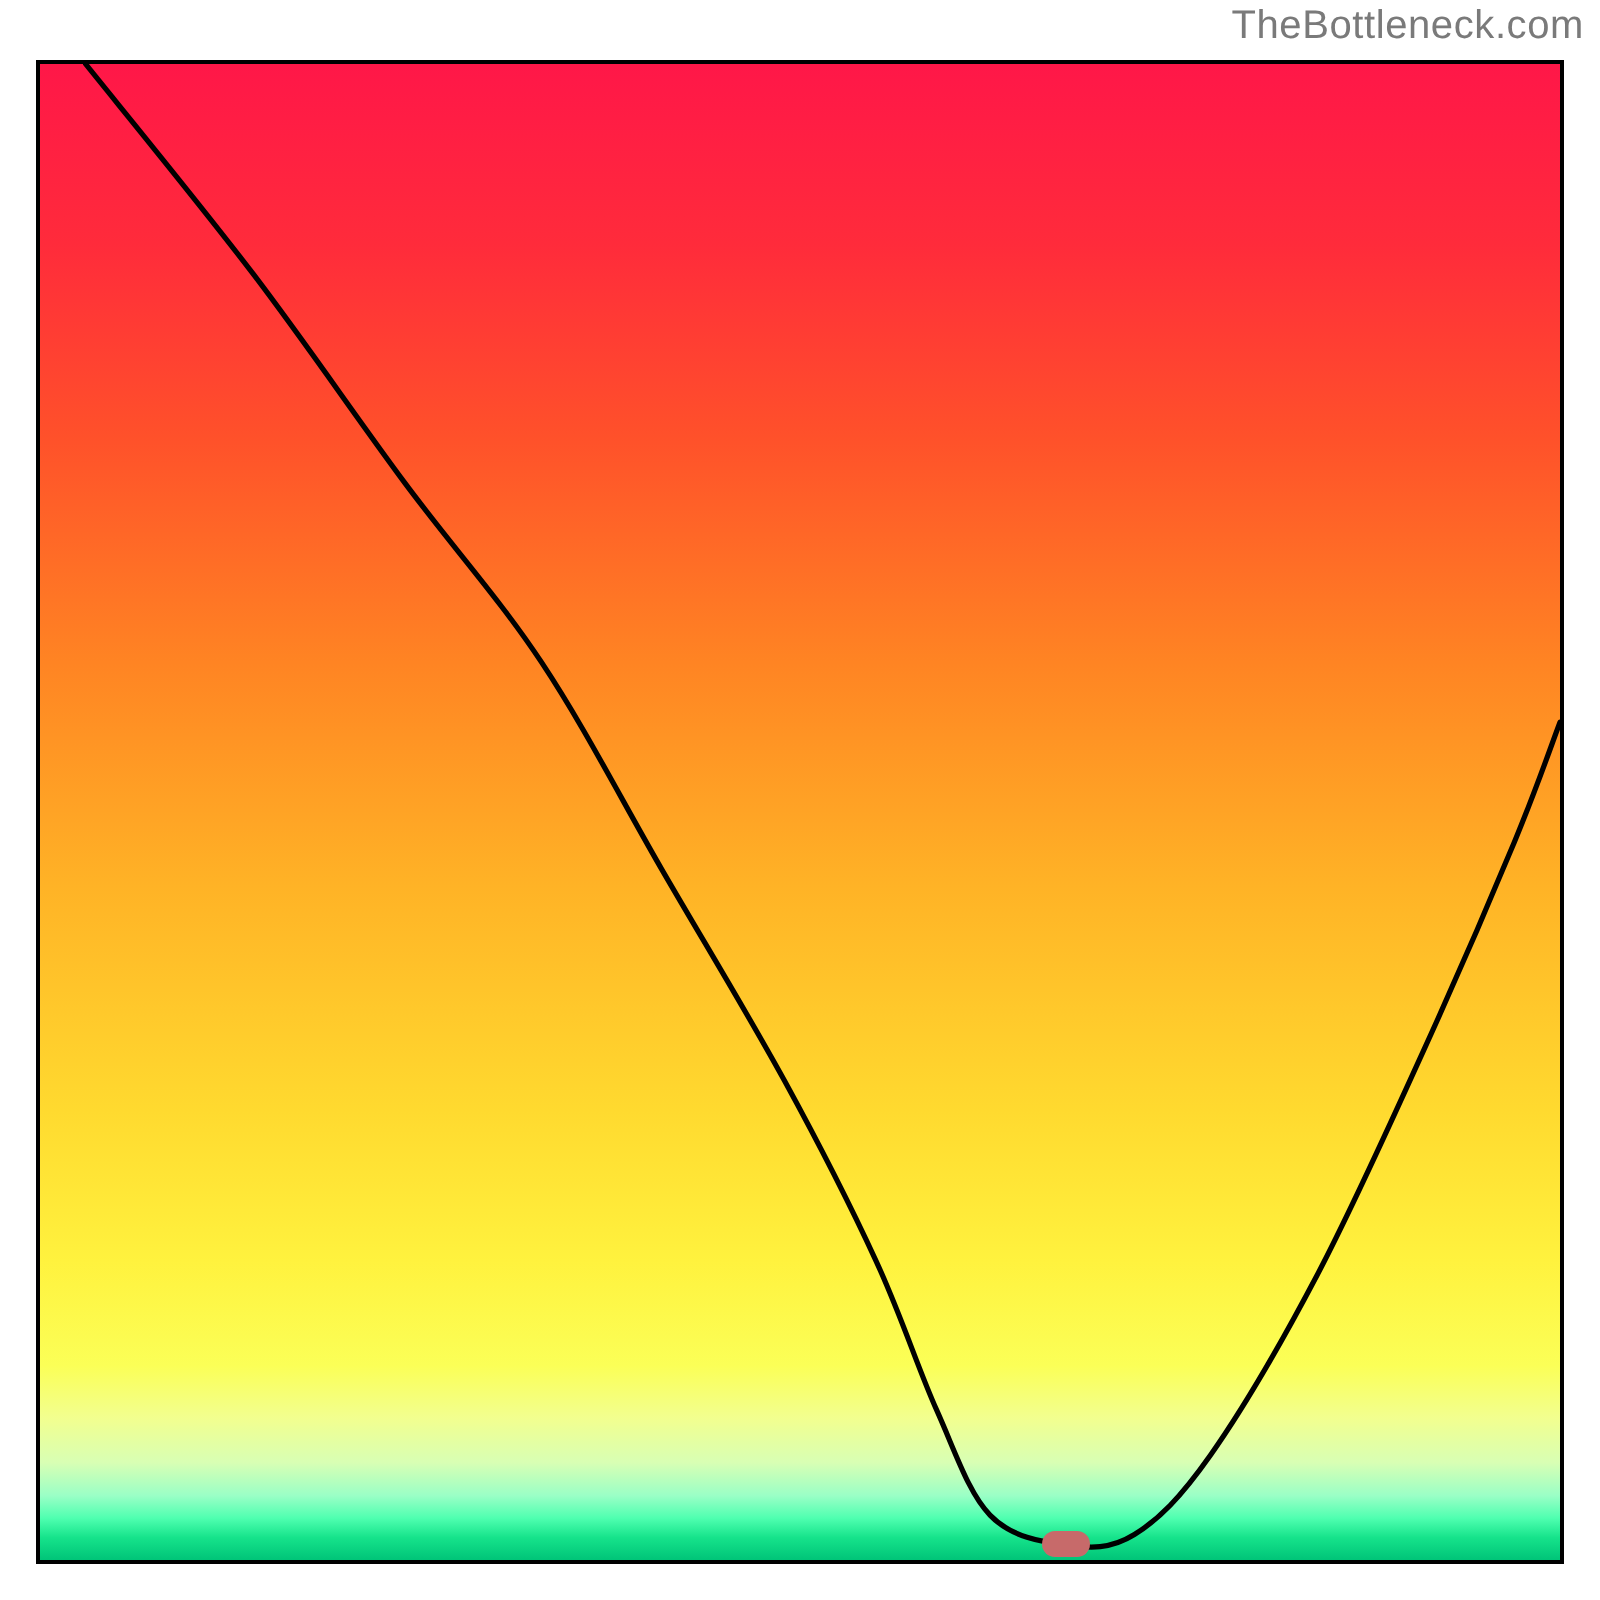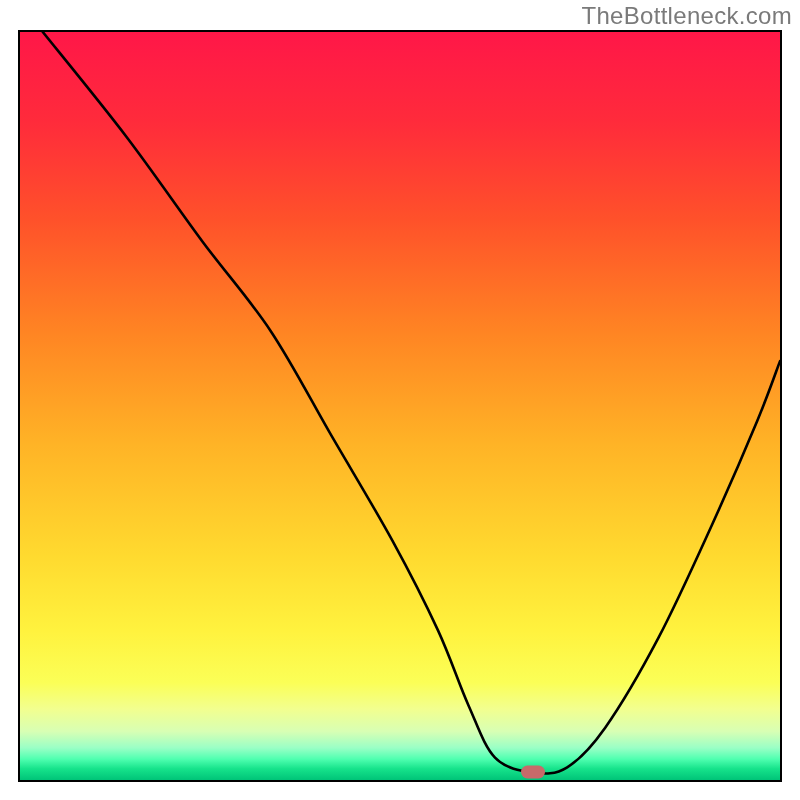--- a/index.html
+++ b/index.html
@@ -13,21 +13,21 @@
   .stage {
     position: relative;
     width: 800px;
     height: 800px;
   }
   .watermark {
     position: absolute;
     top: 2px;
     right: 8px;
     color: #7a7a7a;
-    font-size: 24px;
+    font-size: 20px;
     font-weight: 500;
     letter-spacing: 0.3px;
   }
   .chart-box {
     position: absolute;
     left: 18px;
     top: 30px;
     width: 764px;
     height: 752px;
     border: 2.5px solid #000;

